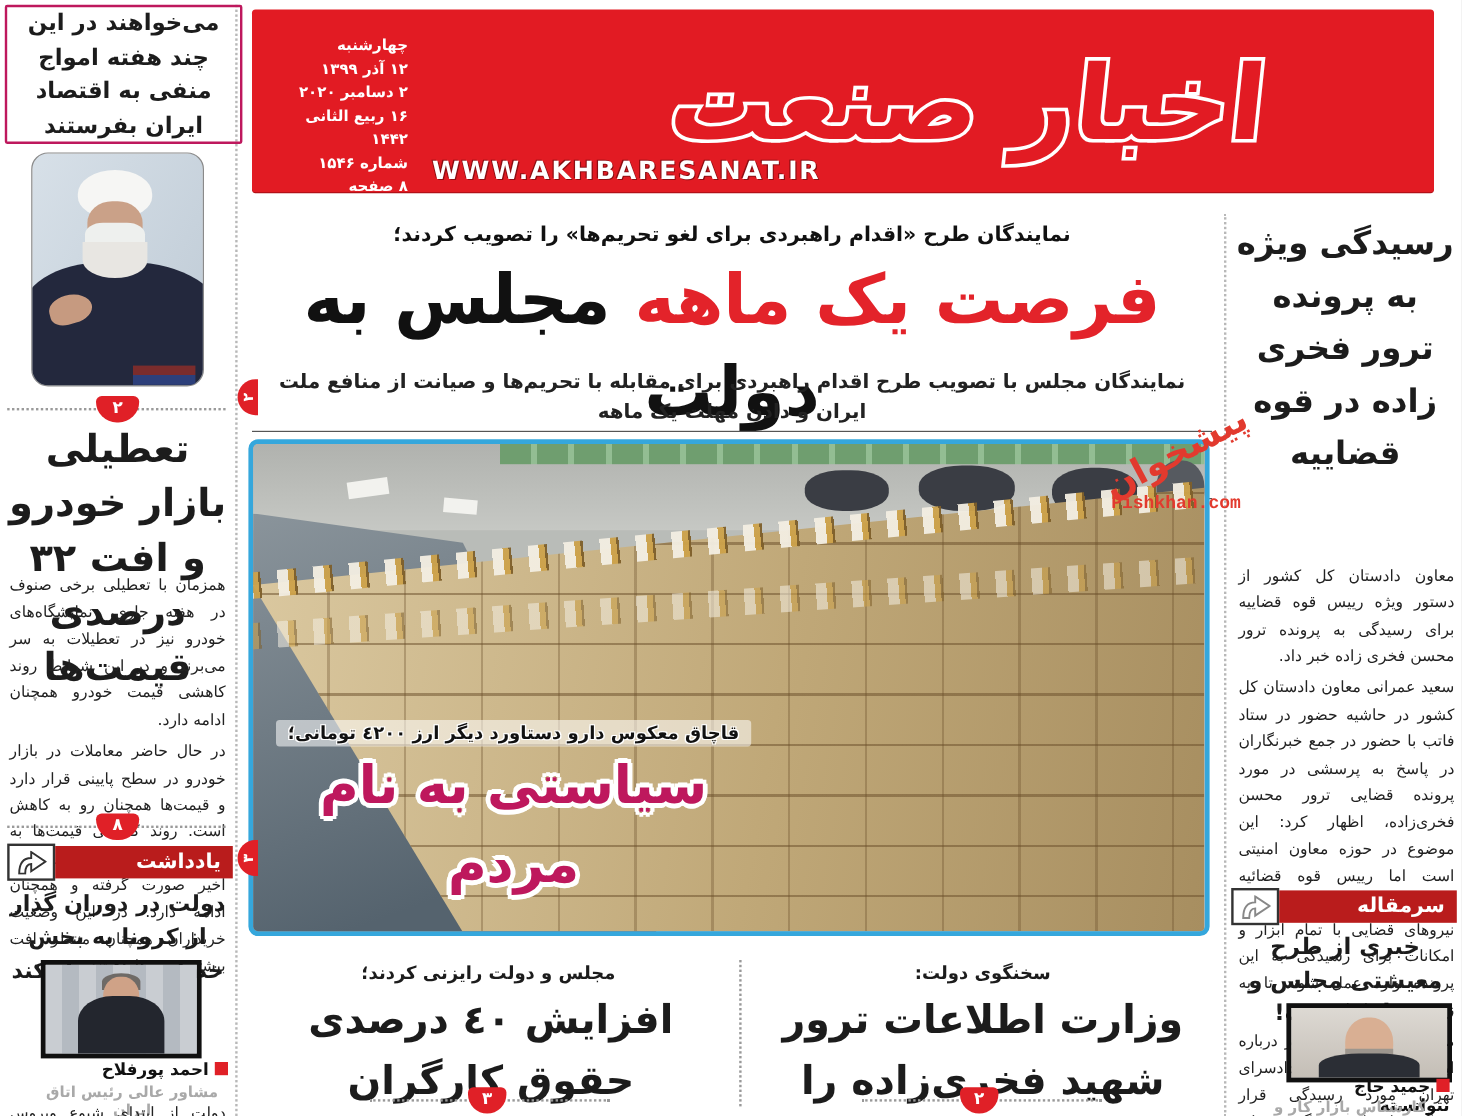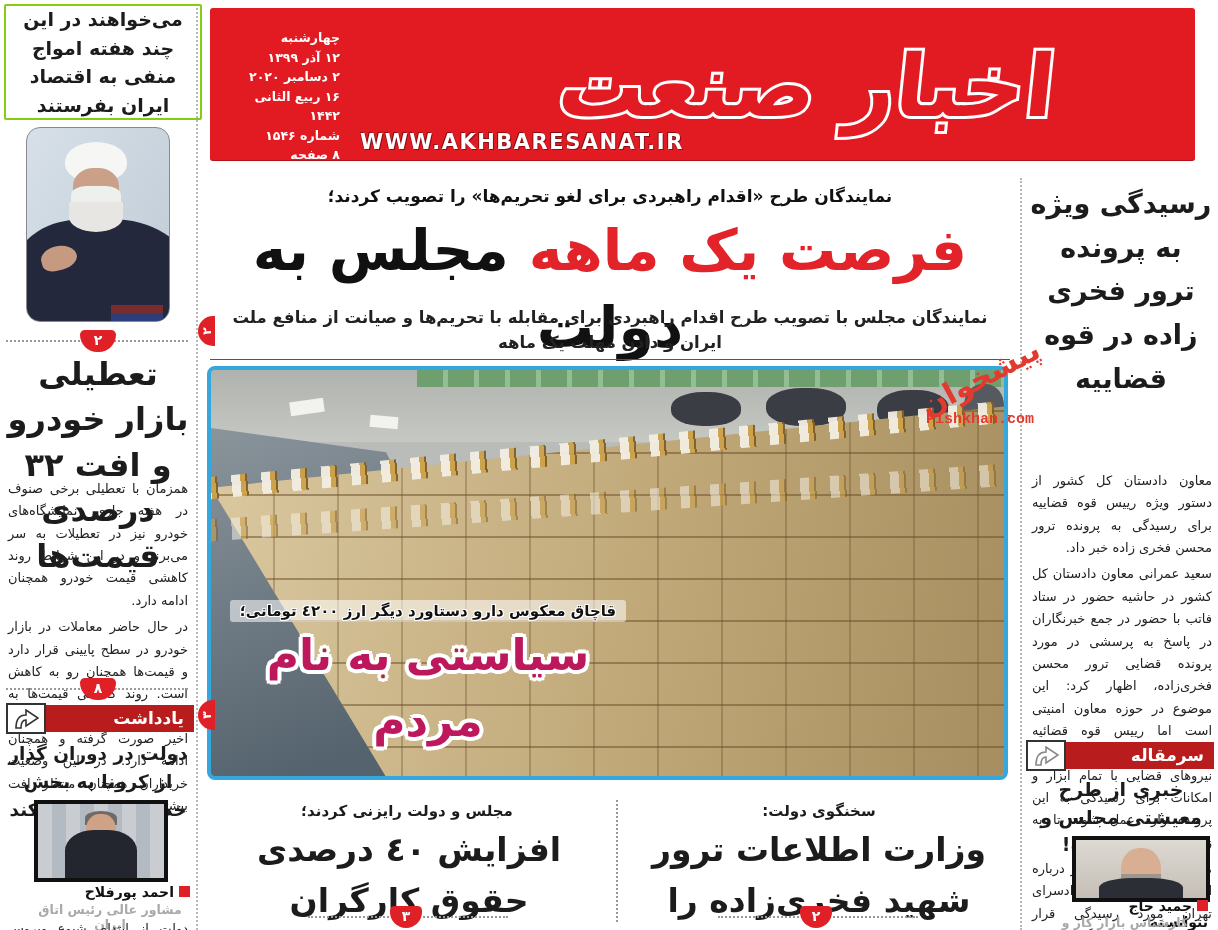--- a/index.html
+++ b/index.html
@@ -12,21 +12,21 @@
   .vsep-foot{left:616px;top:800px;height:122px;border-left:2px dotted #999;}
   
   .masthead{position:absolute;left:210px;top:8px;width:985px;height:152px;background:#e21b23;
             border-radius:3px;box-shadow:0 1px 0 #b31118;}
   .mast-dates{position:absolute;left:12px;top:8px;width:118px;color:#fff;font-size:12.5px;
               font-weight:bold;line-height:19.5px;text-align:right;direction:rtl;margin-top:12px;}
   .mast-logo{position:absolute;right:30px;top:0;width:700px;height:150px;}
   .mast-url{position:absolute;left:150px;bottom:6px;color:#fff;font-weight:bold;font-size:21px;
             letter-spacing:1.5px;direction:ltr;text-shadow:1px 1px 0 #8c0d12, -1px -1px 0 #8c0d12;}
   
-  .quote-box{position:absolute;left:4px;top:4px;width:182px;height:108px;border:2px solid #84cc16;
+  .quote-box{position:absolute;left:4px;top:4px;width:182px;height:108px;border:2px solid #be185d;
              border-radius:2px;display:flex;align-items:center;justify-content:flex-end;padding:2px 6px;
              text-align:center;font-weight:bold;font-size:19px;line-height:1.5;}
   .rouhani{position:absolute;left:26px;top:127px;width:142px;height:193px;border:1px solid #8a8a8a;
            border-radius:14px;overflow:hidden;background:linear-gradient(120deg,#d7e0e8,#bfcbd6);}
   .r-robe{position:absolute;left:-10px;bottom:-8px;width:170px;height:110px;background:#23283d;border-radius:40% 45% 0 0;}
   .r-turban{position:absolute;left:38px;top:14px;width:62px;height:40px;background:#f6f6f4;border-radius:50% 50% 45% 45%;}
   .r-face{position:absolute;left:46px;top:40px;width:46px;height:40px;background:#caa188;border-radius:45%;}
   .r-mask{position:absolute;left:44px;top:58px;width:50px;height:32px;background:#eef0ee;border-radius:30% 30% 50% 50%;}
   .r-beard{position:absolute;left:42px;top:74px;width:54px;height:30px;background:#e8e6e2;border-radius:0 0 50% 50%;}
   .r-hand{position:absolute;left:14px;top:118px;width:36px;height:24px;background:#c69a80;border-radius:50% 60% 50% 40%;transform:rotate(-15deg);}

